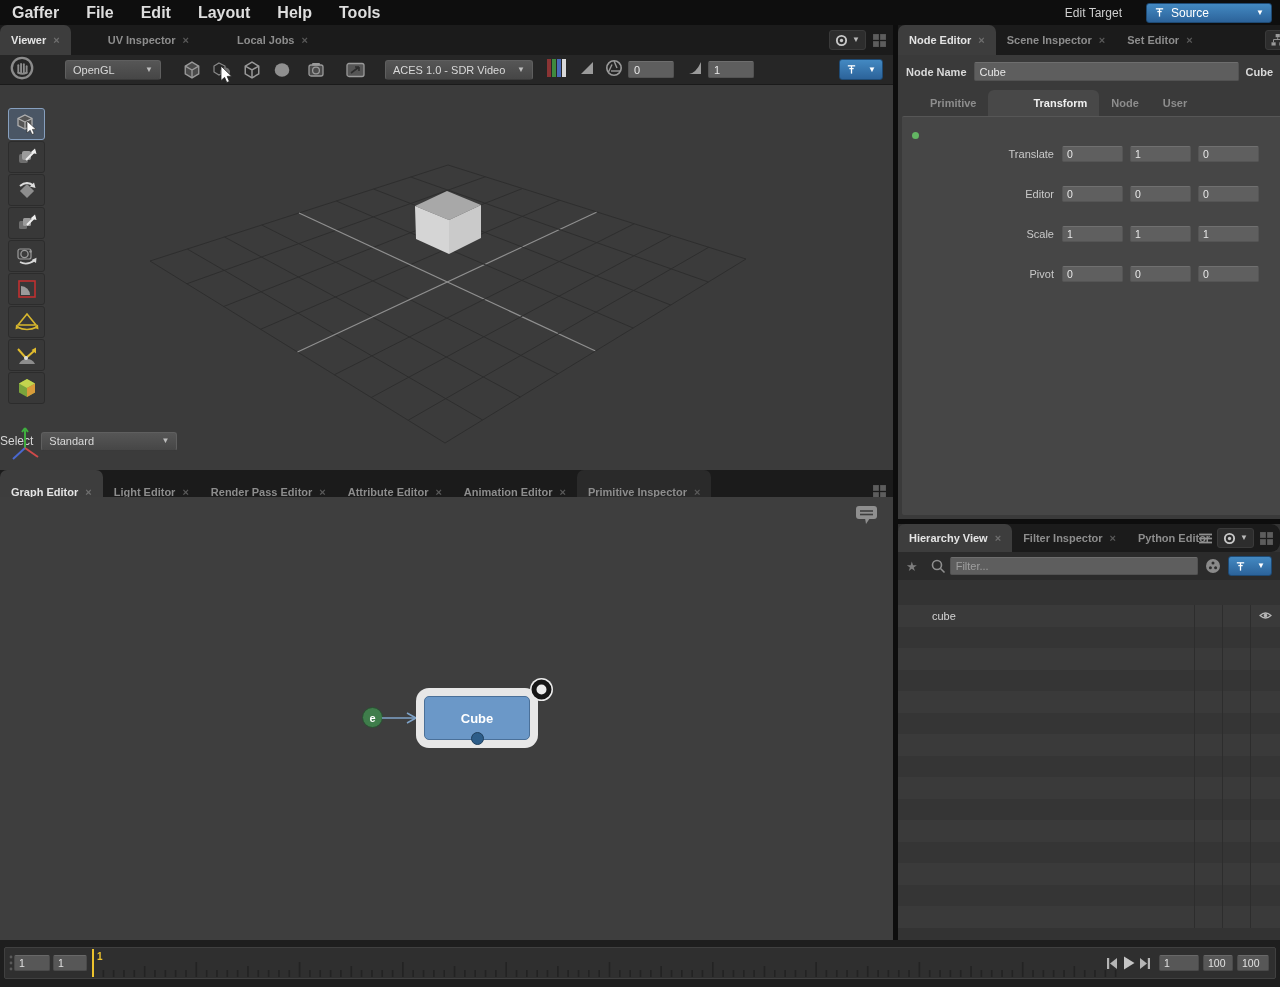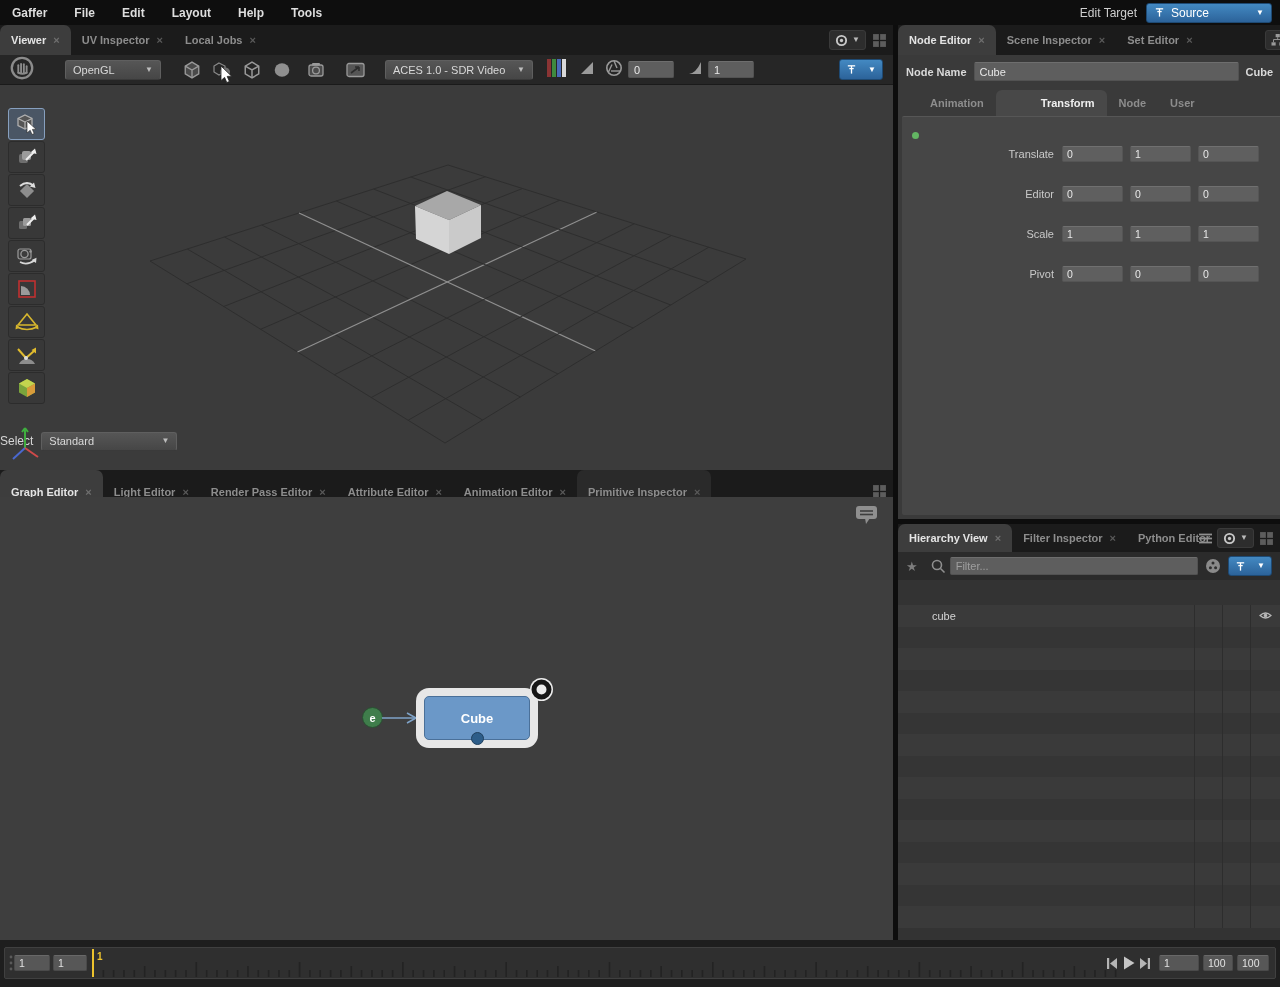--- a/index.html
+++ b/index.html
@@ -2,22 +2,22 @@
 <html><head>
 <meta charset="utf-8">
 <style>
   * { margin:0; padding:0; box-sizing:border-box; }
   html,body { width:1280px; height:987px; background:#0d0d0d; overflow:hidden;
     font-family:"Liberation Sans", sans-serif; }
 
   
   #menubar { position:absolute; left:0; top:0; width:1280px; height:25px;
     background:#0e0e0e; display:flex; align-items:center; padding:0 8px 0 12px; }
-  .menu-item { font-size:12px; font-weight:bold; color:#dedede; margin-right:27px; cursor:default; }
-  #menubar-right { margin-left:auto; display:flex; align-items:center; gap:9px; }
+  .menu-item { font-size:16px; font-weight:bold; color:#dedede; margin-right:27px; cursor:default; }
+  #menubar-right { margin-left:auto; display:flex; align-items:center; gap:24px; }
   #edit-target-label { font-size:12px; color:#cfcfcf; }
 
   .blue-btn { background:linear-gradient(#4389c2,#2c639a); border:1px solid #1e4a74;
     border-radius:3px; color:#fff; display:flex; align-items:center; font-size:12px; }
   .caret { font-size:8px; color:inherit; line-height:1; }
 
   
   .tabbar { background:#1b1b1b; display:flex; align-items:stretch; position:relative; }
   .tab { display:flex; align-items:center; gap:7px; padding:0 11px; border-radius:7px 7px 0 0;
     font-size:11px; font-weight:bold; color:#8d8d8d; cursor:default; }
@@ -34,21 +34,21 @@
     border-radius:3px; color:#d9d9d9; font-size:11px; display:flex; align-items:center;
     padding:0 7px; height:20px; }
   .dd .caret { margin-left:auto; color:#bdbdbd; }
   .field { background:#5e5e5e; border:1px solid #525252; border-top-color:#6e6e6e; border-radius:2px;
     color:#e8e8e8; font-size:11px; padding:0 5px; height:17px;
     font-family:"Liberation Sans", sans-serif; }
   .field::placeholder { color:#9f9f9f; }
 
   
   #viewer-panel { position:absolute; left:0; top:25px; width:893px; height:445px; background:#3b3b3b; }
-  #viewer-tabs { height:30px; }
+  #viewer-tabs { height:30px;gap:26px; }
   #viewer-tabs .tab { line-height:30px; }
   #viewer-toolbar { position:absolute; left:0; top:30px; width:100%; height:30px; background:#262626;
     border-bottom:1px solid #1a1a1a; display:flex; align-items:center; }
   .tool-ico { width:30px; height:24px; display:flex; align-items:center; justify-content:center; }
   #viewport { position:absolute; left:0; top:61px; right:0; bottom:0; background:#3b3b3b; overflow:hidden; }
 
   #vp-tools { position:absolute; left:8px; top:22px; width:38px; display:flex; flex-direction:column; gap:1px; }
   .vptool { width:37px; height:32px; background:#383838; border:1px solid #2c2c2c; border-radius:3px;
     display:flex; align-items:center; justify-content:center; }
   .vptool.active { background:#4a5665; border:1px solid #87a0bf; }
@@ -87,21 +87,21 @@
     border-top:1px solid #565656; border-radius:2px; }
   .trow { display:flex; align-items:center; height:24px;margin-top:16px; }
   .trow-label { width:152px; text-align:right; font-size:11px; color:#c9c9c9; margin-right:8px; }
   .tfield { width:61px; margin-right:7px; background:#5f5f5f; border:1px solid #555;
     border-top-color:#707070; border-radius:2px; height:16px; color:#e8e8e8; font-size:10.5px;
     padding:0 4px; font-family:"Liberation Sans", sans-serif; }
   #plug-dot { position:absolute; left:10px; top:15px; width:7px; height:7px; border-radius:50%; background:#63b663; }
 
   
   #hierarchy-panel { position:absolute; left:898px; top:524px; width:382px; height:416px; background:#333; }
-  #hv-tabs { height:28px; }
+  #hv-tabs { height:28px;border-radius:9px; }
   #hv-filter { position:absolute; left:0; top:28px; width:100%; height:28px; background:#2b2b2b;
     display:flex; align-items:center; }
   #hv-header { position:absolute; left:0; top:56px; width:100%; height:24px; background:#454545;
     border-bottom:1px solid #282828; display:flex; align-items:center; }
   .hcell { width:28px; height:100%; display:flex; align-items:center; justify-content:center;
     border-left:1px solid #575757; }
   #hv-rows { position:absolute; left:0; top:81px; right:0; bottom:0; overflow:hidden; }
   .hrow { height:21.5px; display:flex; align-items:center; background:#3a3a3a; }
   .hrow.alt { background:#353535; }
   .hrow .hcell { border-left:1px solid #2d2d2d; }
@@ -520,21 +520,21 @@
           <line x1="3.3" y1="3.3" x2="5.4" y2="5.4"></line>
           <line x1="12.6" y1="12.6" x2="14.7" y2="14.7"></line>
           <line x1="3.3" y1="14.7" x2="5.4" y2="12.6"></line>
           <line x1="12.6" y1="5.4" x2="14.7" y2="3.3"></line>
         </g>
         <circle cx="9" cy="9" r="4.6" fill="none" stroke="#8f8f8f" stroke-width="2.4"></circle>
       </svg>
   </div>
 
   <div id="ne-subtabs">
-      <div class="subtab"><span>Animation</span></div>
+      <div class="subtab"><span>Primitive</span></div>
       <div class="subtab active"><span>Transform</span></div>
       <div class="subtab"><span>Node</span></div>
       <div class="subtab"><span>User</span></div>
     </div>
 
   <div id="ne-content">
     <div id="plug-dot"></div>
     <div id="trows" style="padding-top:9px;">
         <div class="trow">
           <span class="trow-label">Translate</span>

